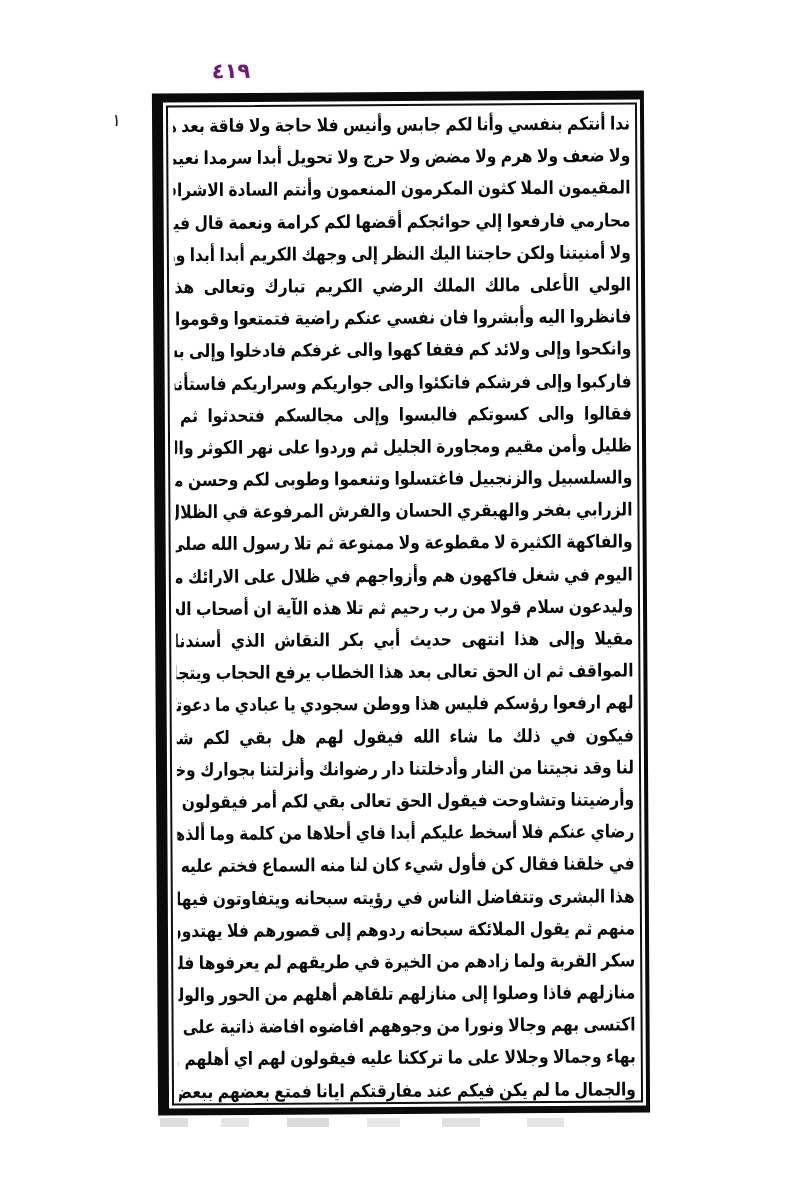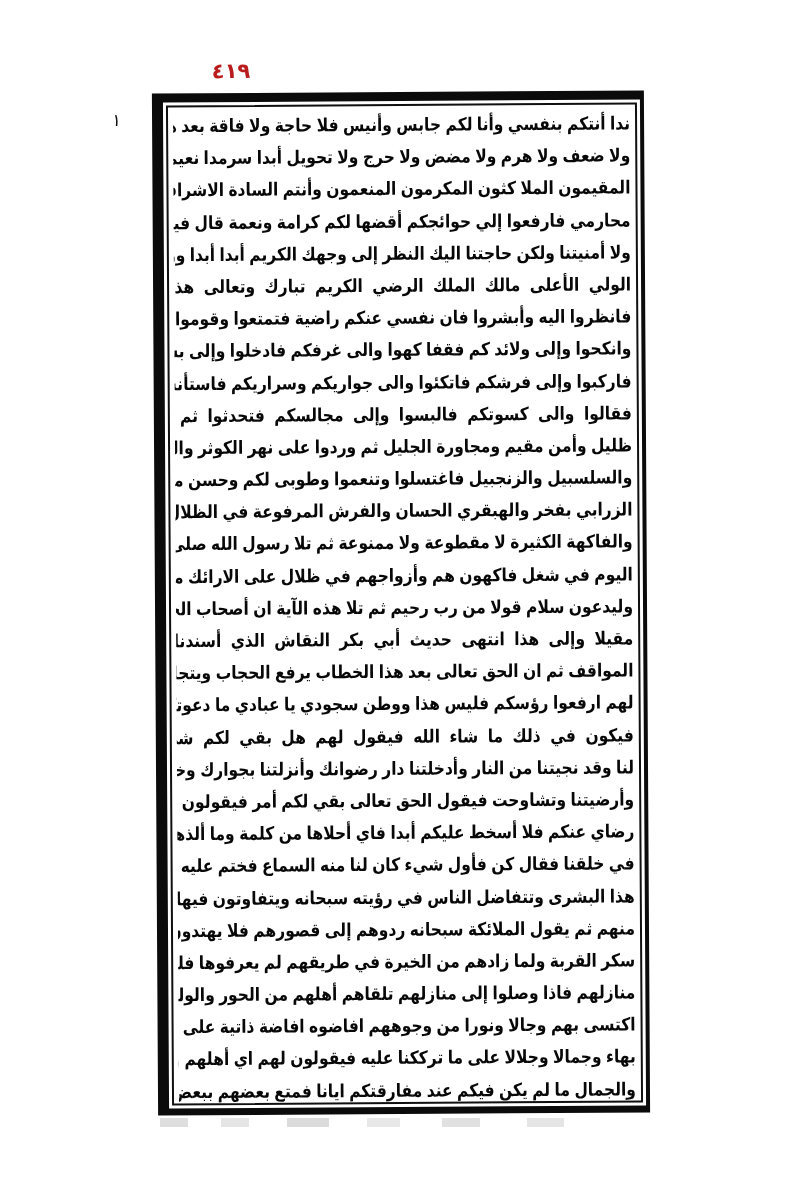--- a/index.html
+++ b/index.html
@@ -20,21 +20,21 @@
   
   #folio {
     position: absolute;
     left: 196px;
     top: 56px;
     width: 70px;
     height: 30px;
     font-family: "DejaVu Sans", sans-serif;
     font-size: 21px;
     font-weight: 700;
-    color: #b91c1c;
+    color: #701a75;
     letter-spacing: 1px;
     text-align: center;
     direction: ltr;
     line-height: 30px;
     transform: rotate(-0.6deg);
   }
 
   
   #margin-mark {
     position: absolute;

